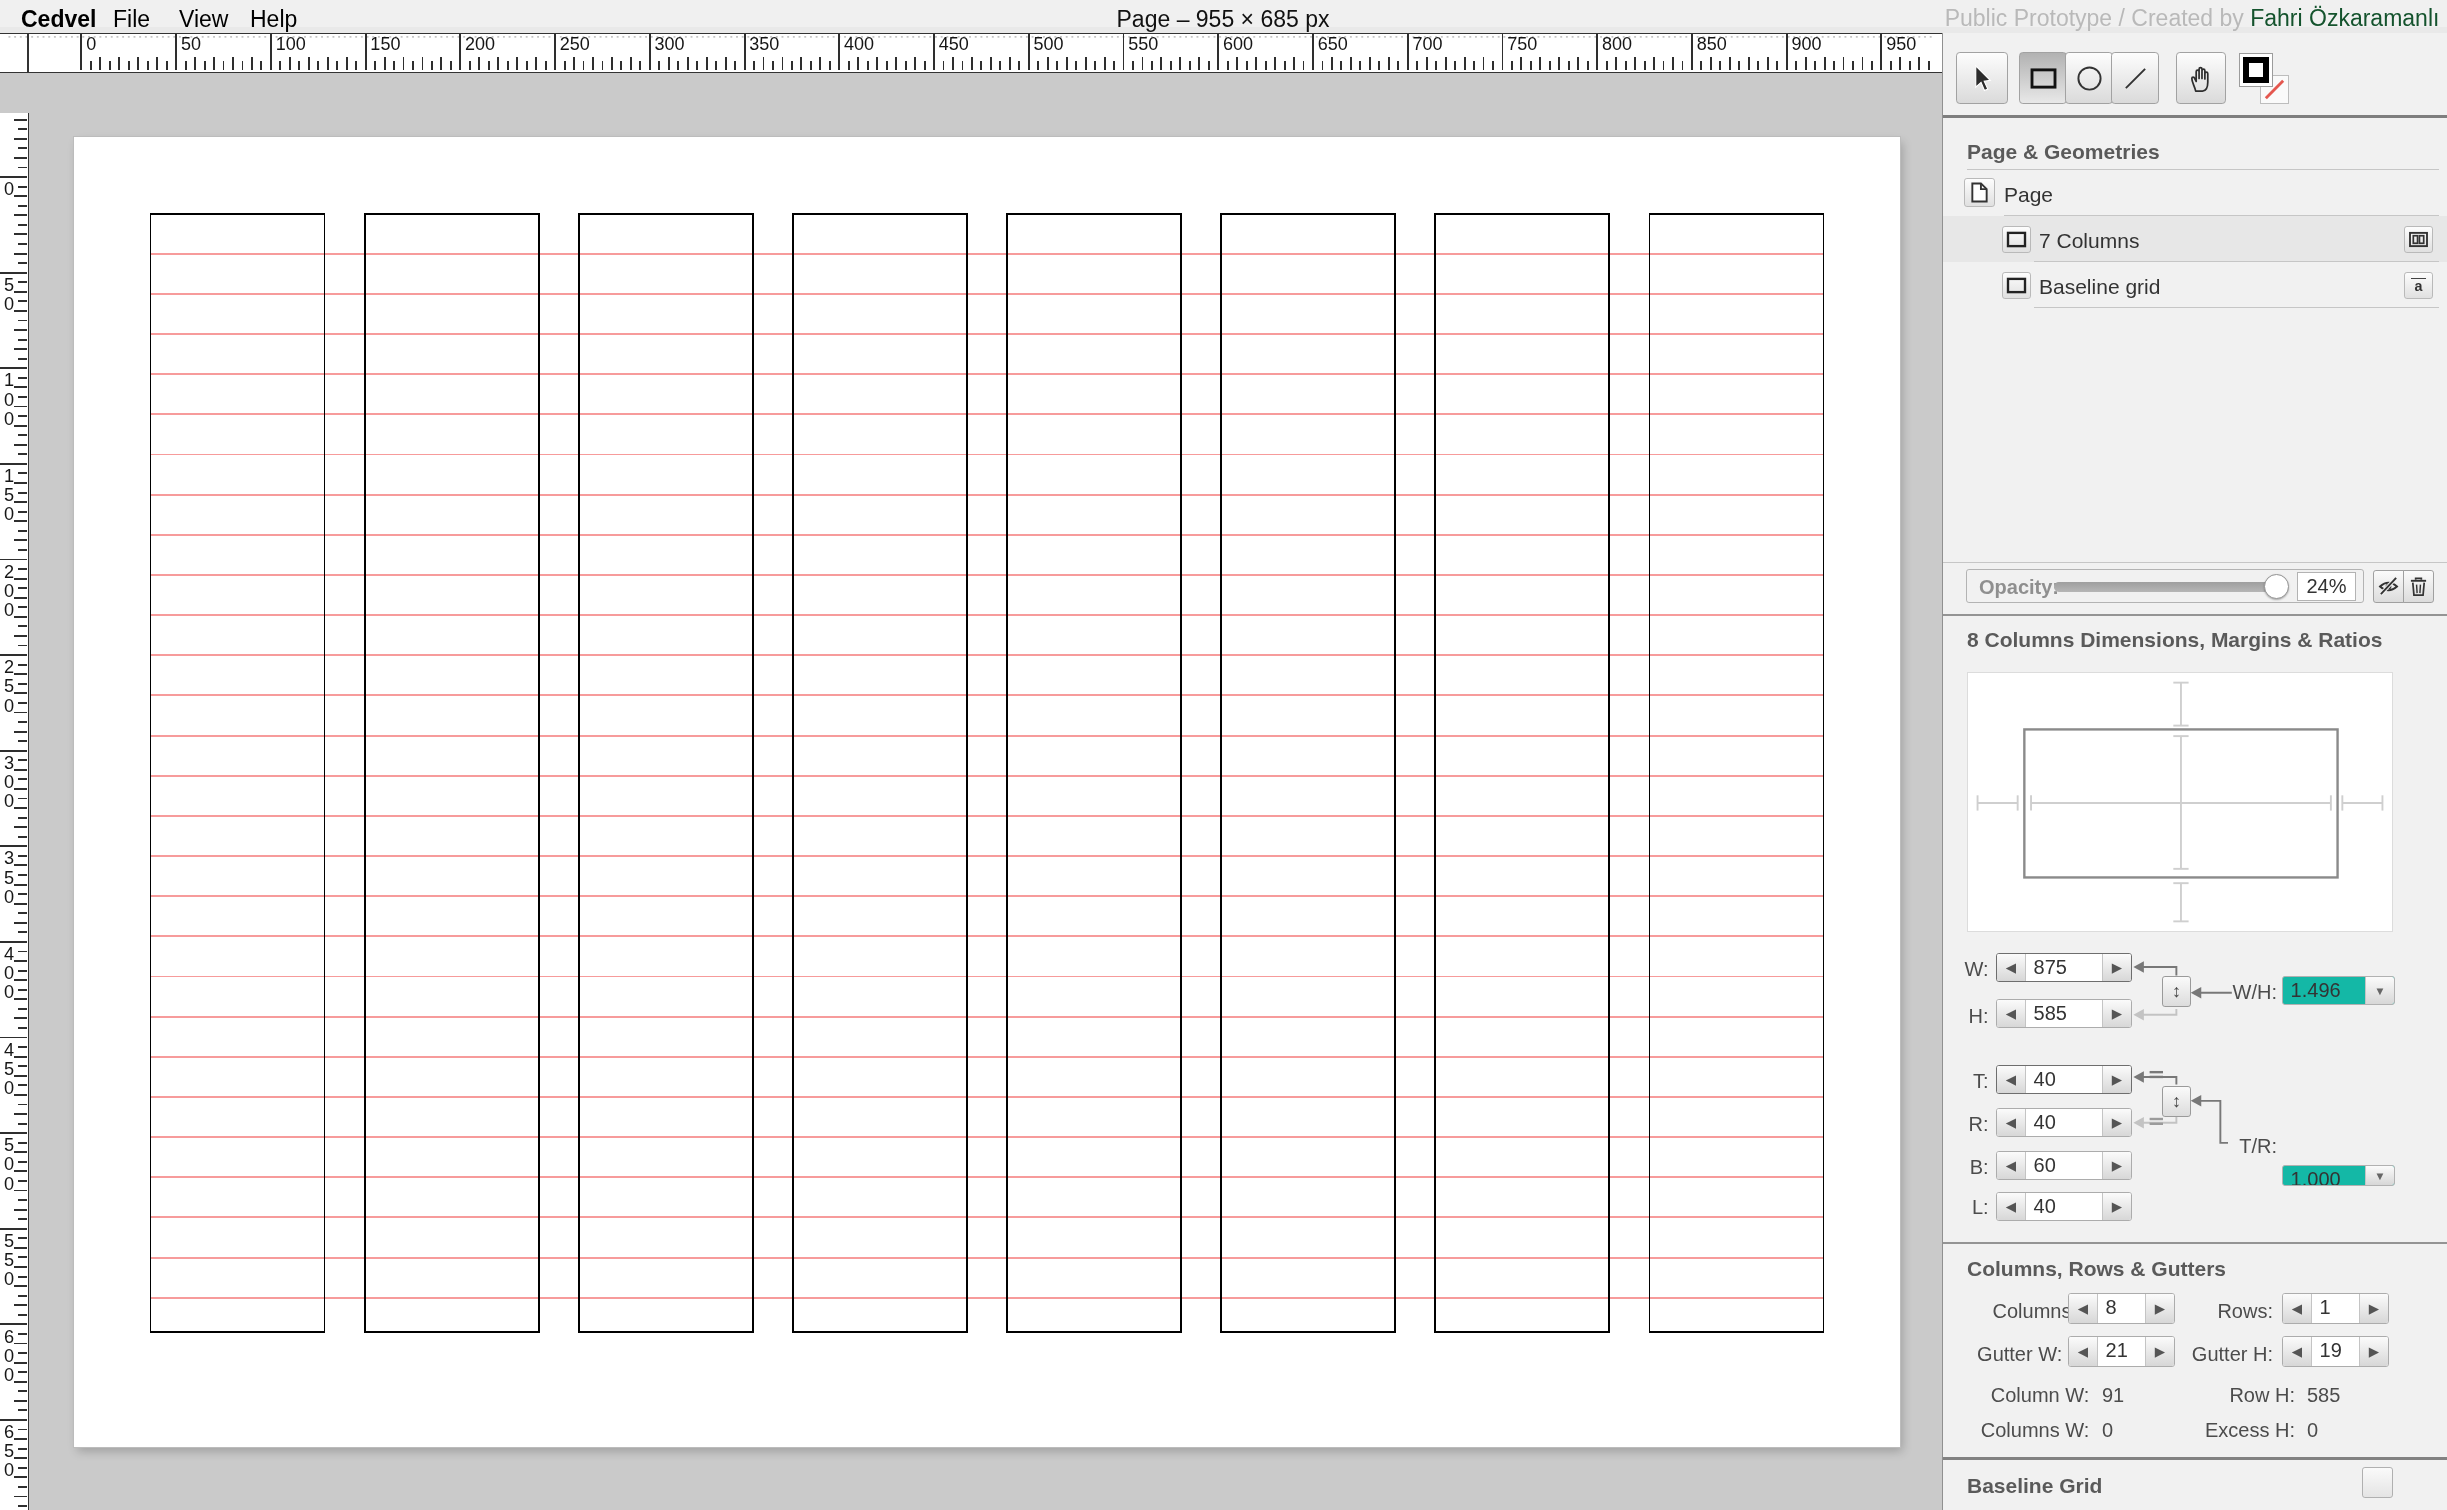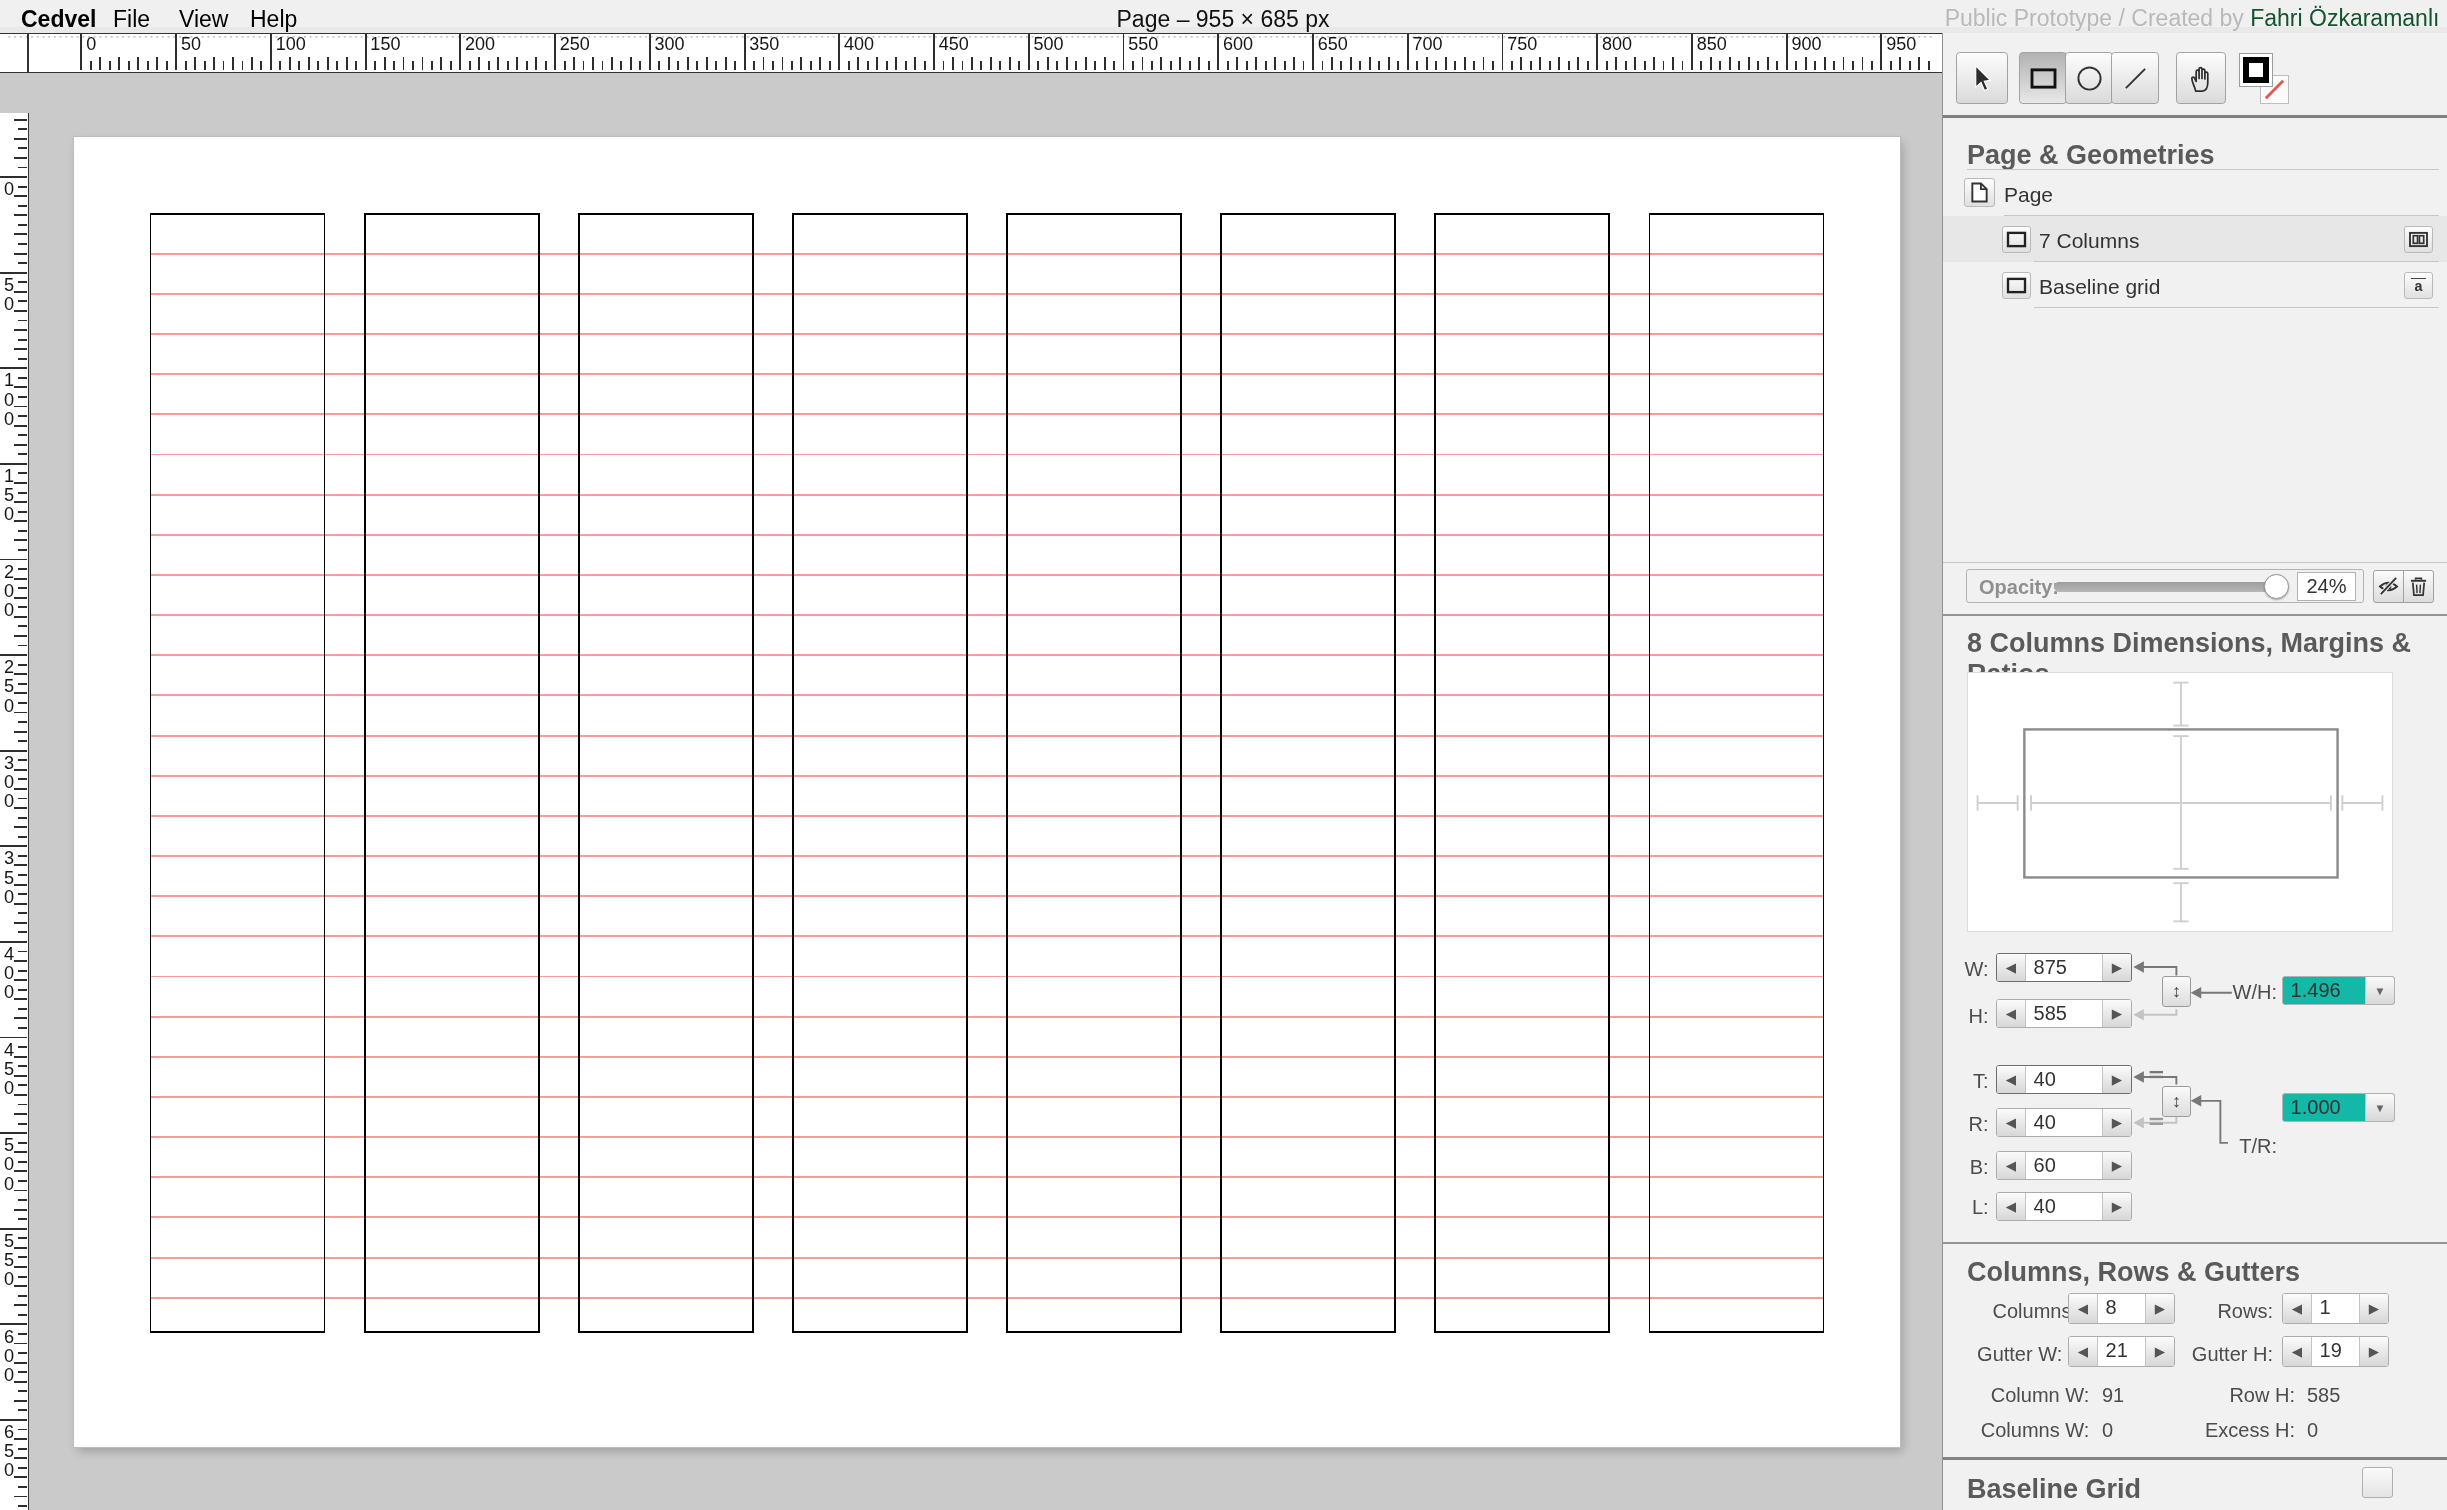--- a/index.html
+++ b/index.html
@@ -26,21 +26,21 @@
   .ruler-left { position:absolute; left:0; top:40px; width:29px; height:1437px; background:#fff;
     border-right:1.9px solid #333; z-index:4; }
   .corner-line { position:absolute; left:27px; top:0; width:1.9px; height:40px; background:#333; z-index:6; }
 
   .page { position:absolute; background:#fff; box-shadow:0 0 0 1px #bcbcbc, 2.9px 4.8px 9.6px rgba(0,0,0,0.22); }
   .page svg { position:absolute; left:0; top:0; }
 
   
   .panel { position:absolute; right:0; top:0; width:505px; height:1477px; background:#f1f1f1;
     border-left:1.9px solid #909090; font-size:20px; color:#4c4c4c; }
-  .hdr { position:absolute; font-size:27px; font-weight:bold; color:#5a5a5a; }
+  .hdr { position:absolute; font-size:21px; font-weight:bold; color:#5a5a5a; }
   .sep-strong { position:absolute; left:0; width:100%; height:1.9px; background:#949494; }
   .sep-light { position:absolute; height:1px; background:#c6c6c6; }
 
   
   .tool { position:absolute; border:1.9px solid #a2a2a2; border-radius:3.8px;
     background:linear-gradient(#fdfdfd,#dadada); display:flex; align-items:center; justify-content:center; cursor:pointer; }
   .tool.selected { background:linear-gradient(#b2b2b2,#e8e8e8); }
   .swatch-wrap { position:absolute; }
   .fill-swatch { position:absolute; width:34px; height:34px; background:#fff; border:1.9px solid #9c9c9c; padding:2.9px; }
   .fill-swatch .inner { width:100%; height:100%; border:6.7px solid #000; background:#fff; }
@@ -779,21 +779,21 @@
         <span class="st-btn r">▶</span>
       </div>
       <div class="lbl" style="left:9.6px;top:1163px;width:36px;text-align:right">L:</div>
       <div class="stepper" style="left:53px;top:1159px;width:136px;height:29px">
         <span class="st-btn l">◀</span>
         <span class="st-val">40</span>
         <span class="st-btn r">▶</span>
       </div>
       <div class="linkbtn" style="left:219px;top:1053px">↕</div>
       <div class="lbl" style="left:280px;top:1102px;width:54px;text-align:right">T/R:</div>
-      <div class="combo" style="left:339px;top:1060px;width:113px;height:29px">
+      <div class="combo" style="left:339px;top:1132px;width:113px;height:21px">
         <span class="cval">1.000</span>
         <span class="cbtn">▼</span>
       </div>
 
       <div class="sep-strong" style="top:1209px"></div>
       <div class="hdr" style="left:24px;top:1224px">Columns, Rows &amp; Gutters</div>
 
       <div class="lbl" style="left:29px;top:1267px;width:105px;text-align:right">Columns:</div>
       <div class="stepper" style="left:125px;top:1260px;width:107px;height:31px">
         <span class="st-btn l">◀</span>

